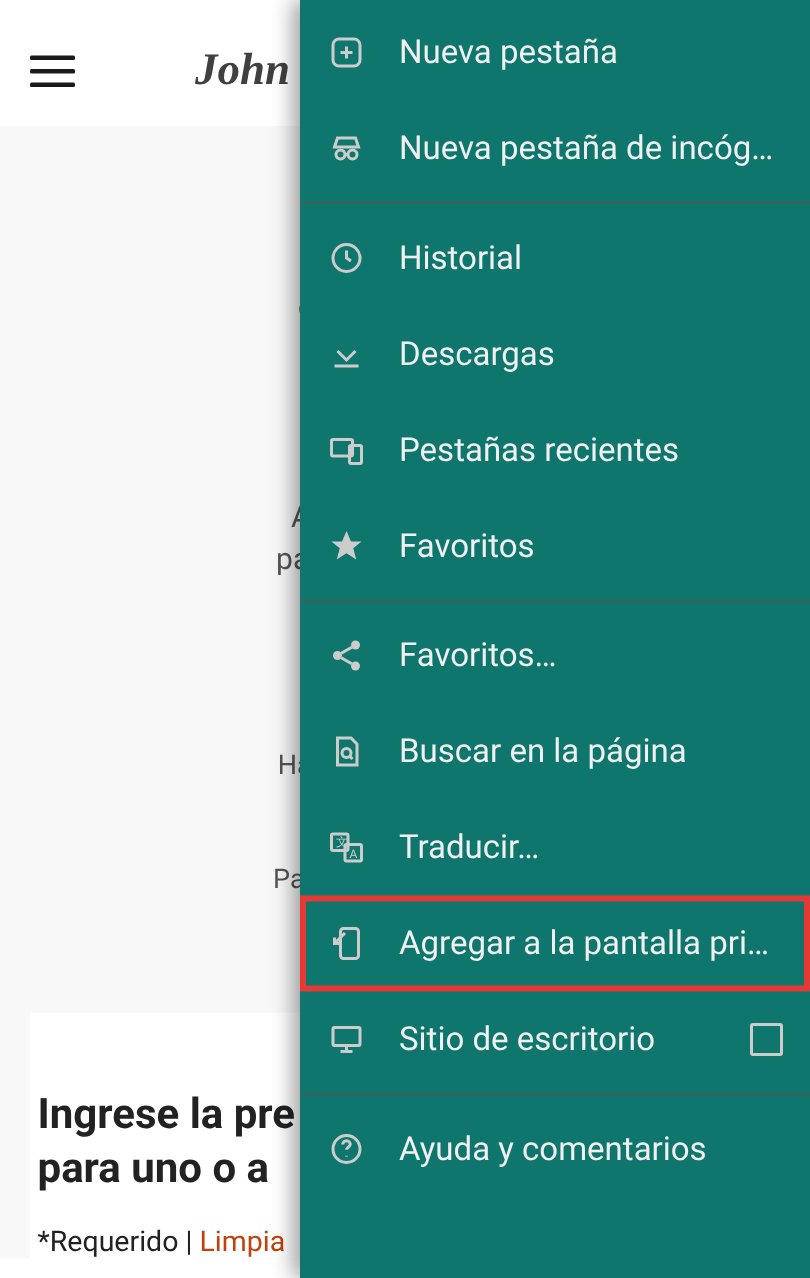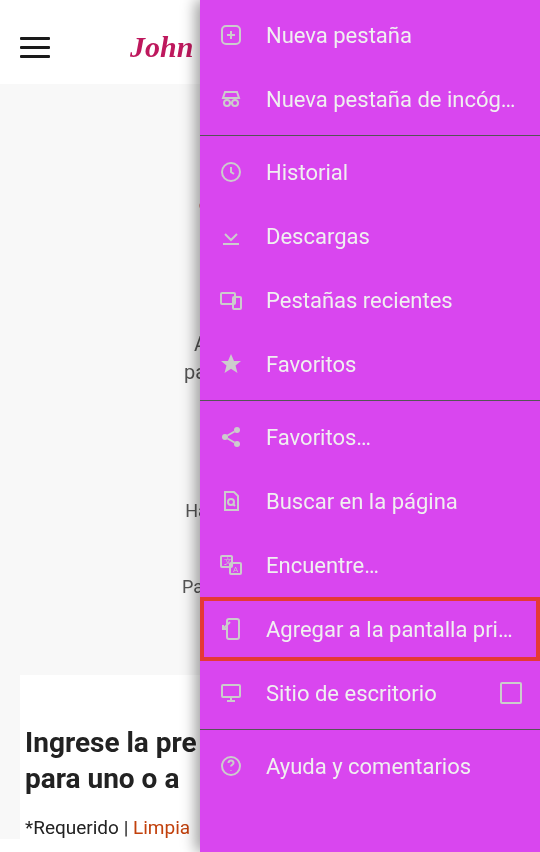--- a/index.html
+++ b/index.html
@@ -27,21 +27,21 @@
   .hamburger span {
     display: block;
     height: 3px;
     background: #1a1a1a;
     border-radius: 1px;
   }
   .logo {
     font-family: cursive;
     font-style: italic;
     font-weight: 600;
-    color: #be185d;
+    color: #404040;
     font-size: 30px;
   }
 
   .page-content {
     padding: 40px 20px 0 20px;
     text-align: center;
     color: #333;
     background: #f8f8f8;
   }
   .page-title {
@@ -102,21 +102,21 @@
     color: #c2410c;
   }
 
   
   .menu {
     position: absolute;
     top: 0;
     right: 0;
     width: 340px;
     height: 852px;
-    background: #d946ef;
+    background: #0f766e;
     color: #e8e8e8;
     padding-top: 3px;
     box-shadow: -4px 0 14px rgba(0,0,0,0.4);
   }
   .menu-item {
     display: flex;
     align-items: center;
     padding: 0 18px;
     height: 64px;
     gap: 22px;
@@ -300,21 +300,21 @@
 
   <div class="menu-item">
     <span class="menu-icon">
       <svg viewBox="0 0 24 24">
           <rect x="2" y="3" width="11" height="11" rx="1"></rect>
           <rect x="11" y="10" width="11" height="11" rx="1"></rect>
           <text x="5" y="11" font-size="8" fill="#ccc" stroke="none">文</text>
           <text x="14" y="19" font-size="8" fill="#ccc" stroke="none">A</text>
         </svg>
     </span>
-    <span class="label">Encuentre…</span>
+    <span class="label">Traducir…</span>
   </div>
 
   <div class="menu-item highlight">
     <span class="menu-icon">
       <svg viewBox="0 0 24 24">
           <rect x="8" y="2" width="12" height="20" rx="2"></rect>
           <polyline points="4,8 4,12 8,12"></polyline>
           <line x1="4" y1="12" x2="11" y2="5"></line>
         </svg>
     </span>

